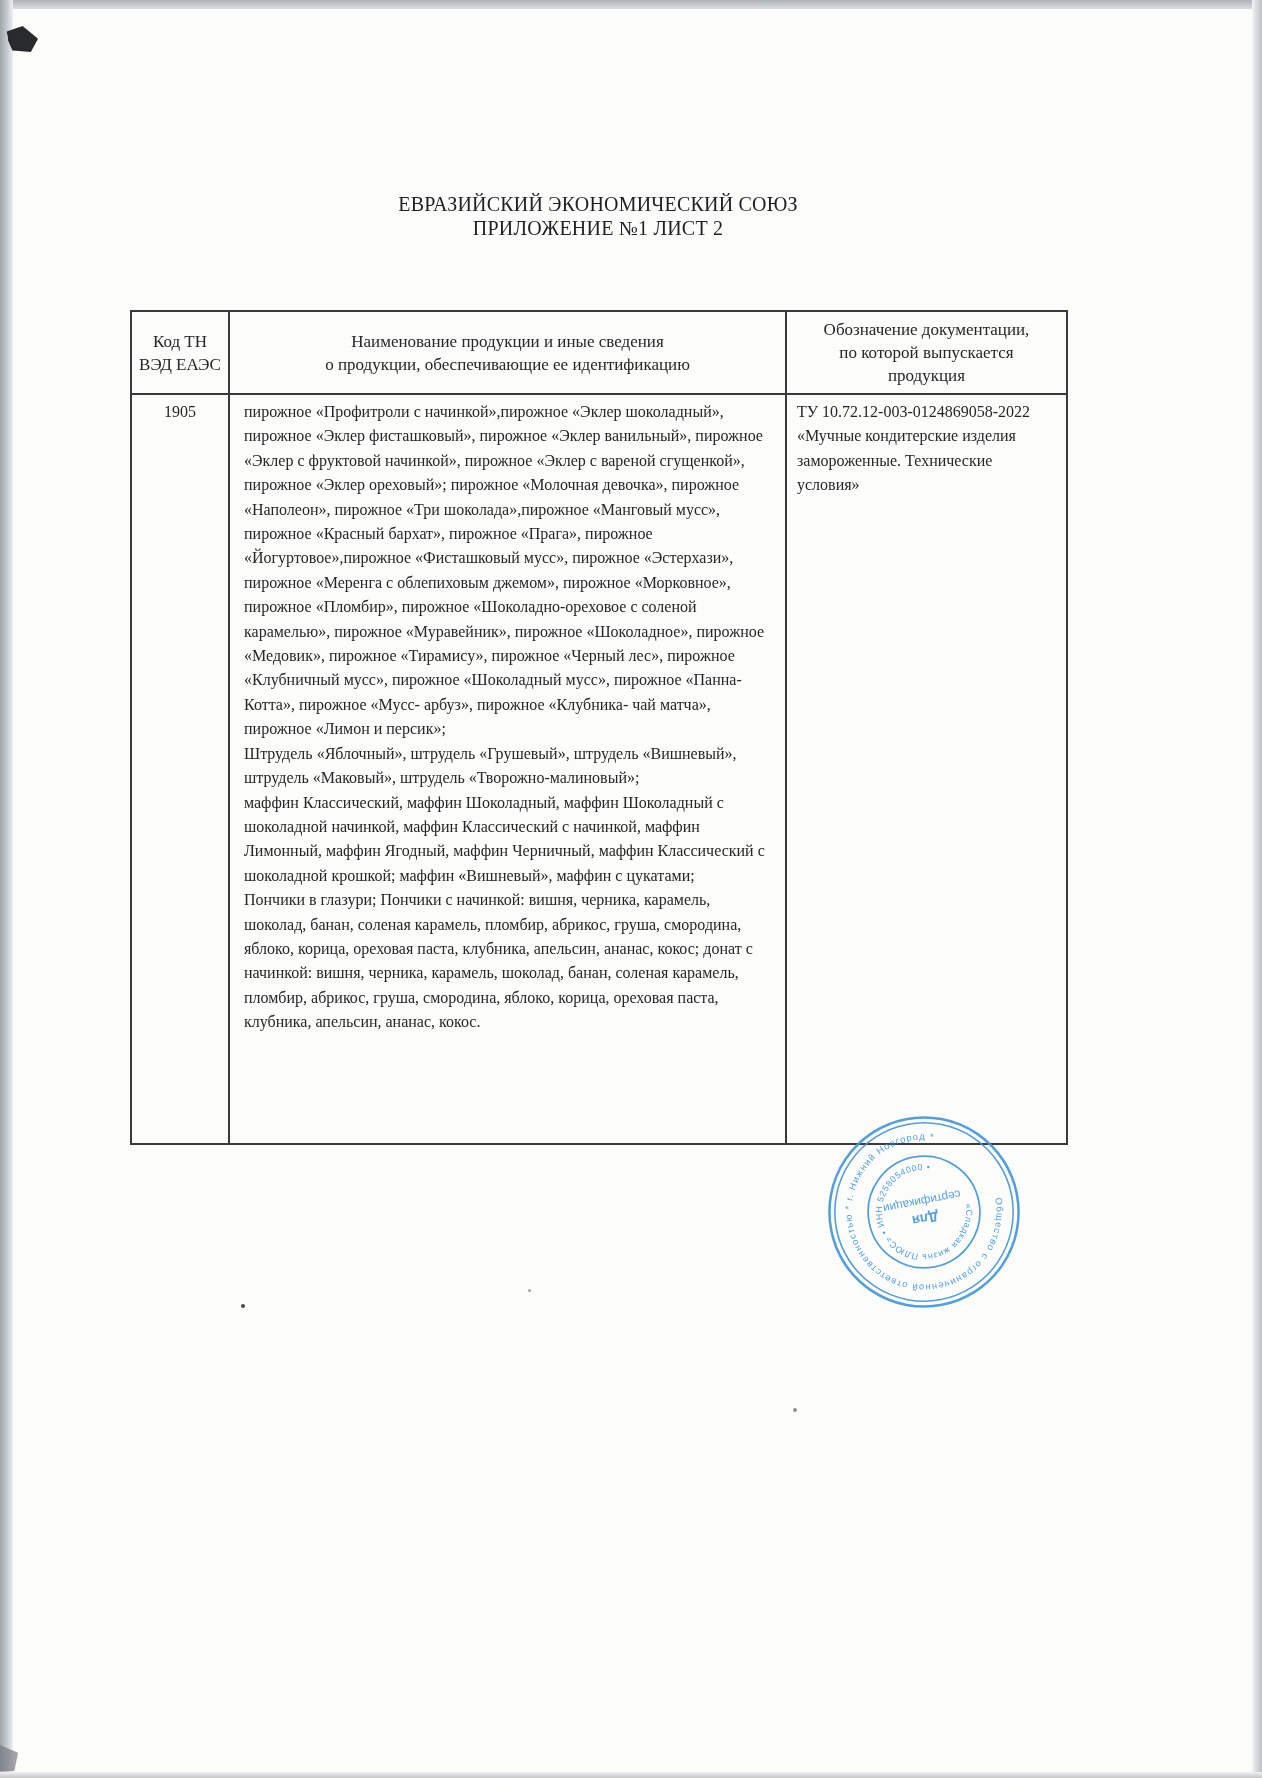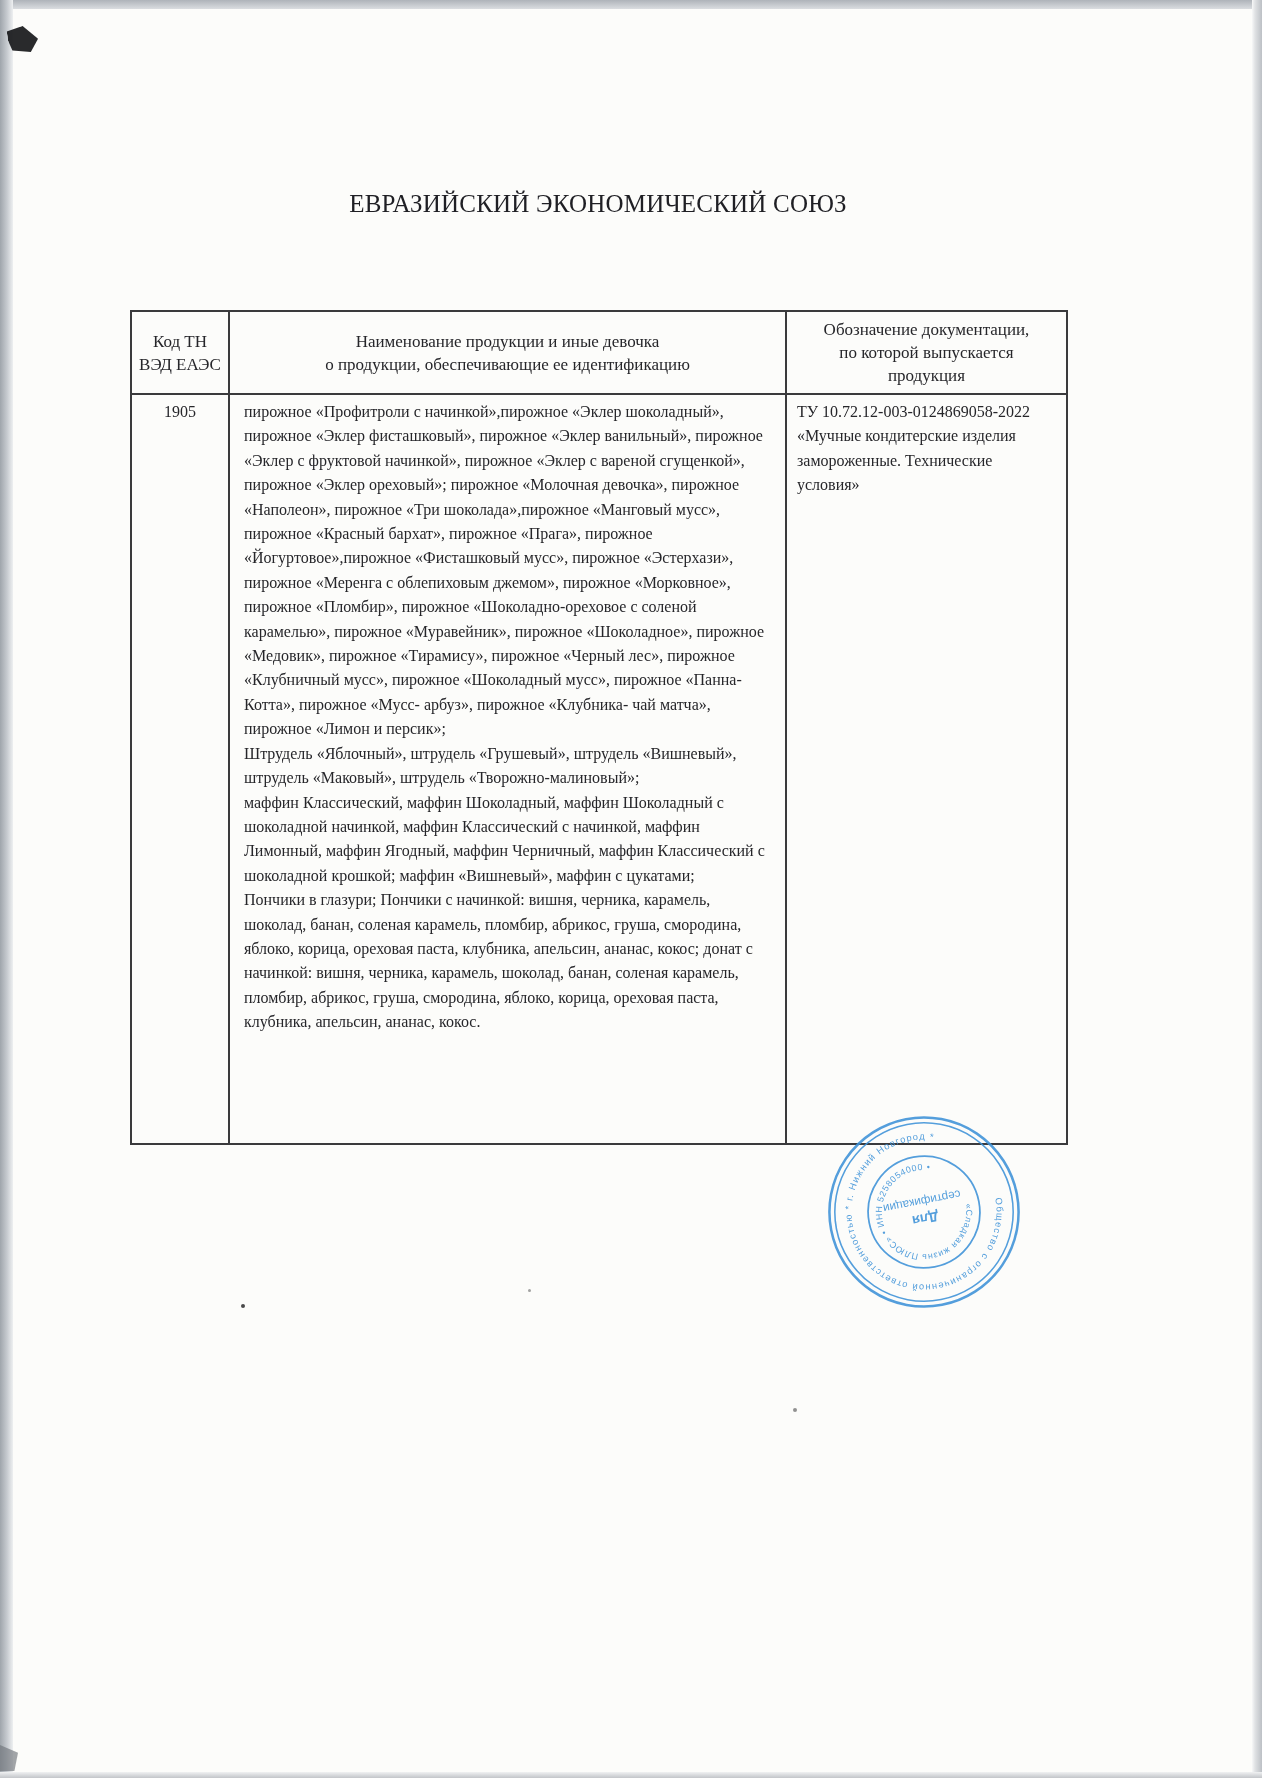--- a/index.html
+++ b/index.html
@@ -24,21 +24,21 @@
                  background:#70757b; opacity:.65;
                  clip-path:polygon(0 0,100% 30%,80% 100%,0 100%); }
   .speck { position:absolute; background:#4a4a4a; border-radius:50%; }
   .s1 { left:241px; top:1304px; width:4px; height:4px; }
   .s2 { left:793px; top:1408px; width:4px; height:4px; opacity:.6; }
   .s3 { left:528px; top:1289px; width:3px; height:3px; opacity:.5; }
 
   
   .doc-header { position:absolute; top:192px; left:130px; width:936px;
                 text-align:center; line-height:24px; }
-  .doc-header div { font-size:25px; color:#1f1f24; letter-spacing:.2px; }
+  .doc-header div { font-size:20px; color:#1f1f24; letter-spacing:.2px; }
 
   
   table.products { position:absolute; top:310px; left:130px; width:936px;
                    border-collapse:collapse; table-layout:fixed; }
   table.products col.c1 { width:98px; }
   table.products col.c2 { width:557px; }
   table.products col.c3 { width:281px; }
   table.products th, table.products td { border:2px solid var(--line); }
   table.products th {
     font-size:17px; font-weight:normal; text-align:center; vertical-align:middle;
@@ -69,33 +69,34 @@
 <div class="edge-right"></div>
 <div class="edge-bottom"></div>
 <div class="corner-mark"></div>
 <div class="corner-mark-bottom"></div>
 <div class="speck s1"></div>
 <div class="speck s2"></div>
 <div class="speck s3"></div>
 
 <div class="doc-header">
   <div>ЕВРАЗИЙСКИЙ ЭКОНОМИЧЕСКИЙ СОЮЗ</div>
+  <div>ПРИЛОЖЕНИЕ №1 ЛИСТ 2</div>
 </div>
 
 <table class="products">
   <colgroup>
       <col class="c1">
       <col class="c2">
       <col class="c3">
     </colgroup>
   <thead>
     <tr>
       <th class="code-h">Код ТН
 ВЭД ЕАЭС</th>
-      <th>Наименование продукции и иные девочка
+      <th>Наименование продукции и иные сведения
 о продукции, обеспечивающие ее идентификацию</th>
       <th>Обозначение документации,
 по которой выпускается
 продукция</th>
     </tr>
   </thead>
   <tbody>
     <tr>
       <td class="code-cell">1905</td>
       <td class="desc-cell">

